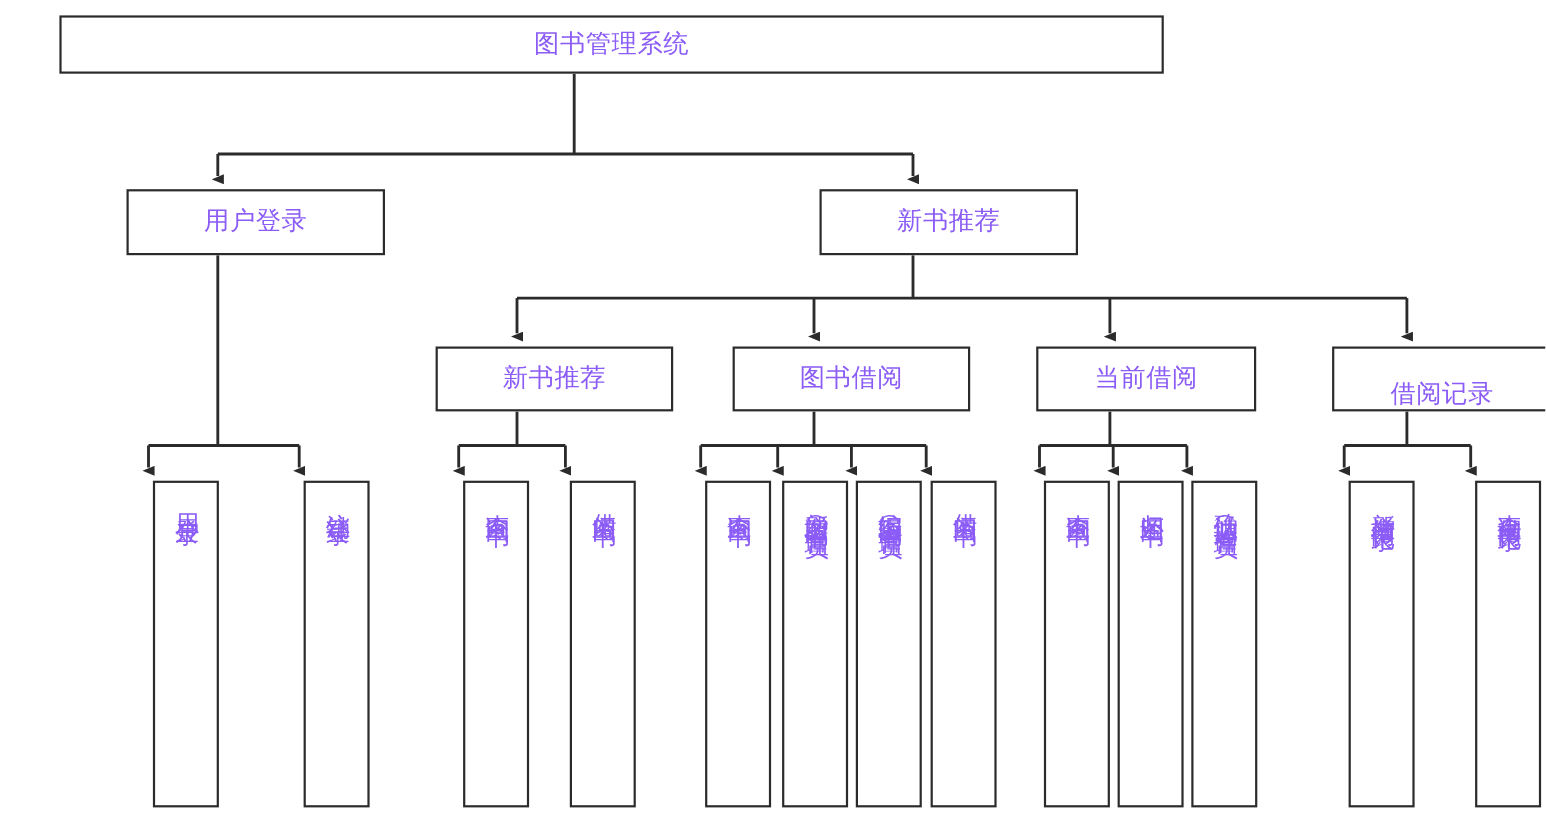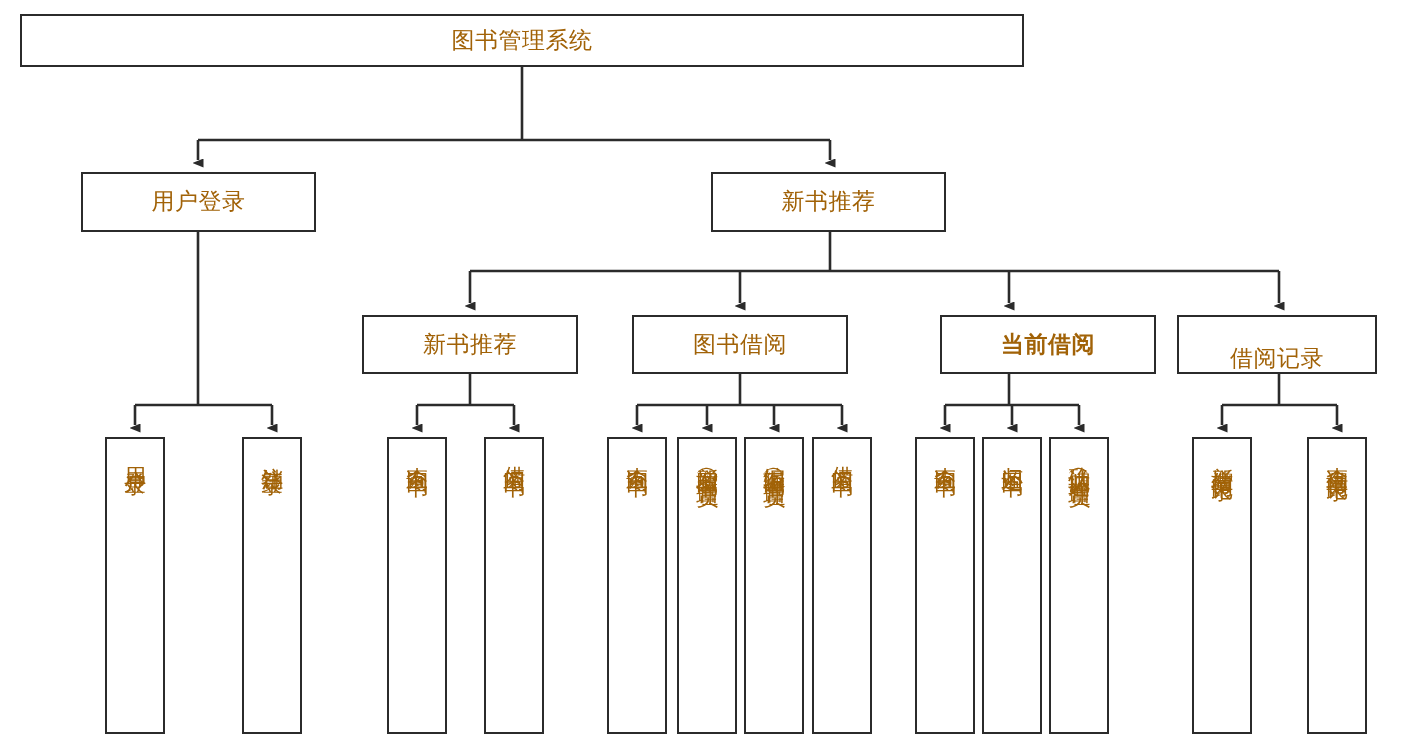--- a/index.html
+++ b/index.html
@@ -27,21 +27,22 @@
     pointer-events: none;
   }
   .node {
     position: absolute;
     box-sizing: border-box;
     background: #ffffff;
     border: 2.5px solid #2b2b2b;
     display: flex;
     align-items: center;
     justify-content: center;
-    color: #a16207;
+    color: #8b5cf6;
+    margin-left: 34px;
   }
   .node-label {
     display: block;
     text-align: center;
     line-height: 1.18;
     white-space: nowrap;
   }
   
   .node.h .node-label {
     font-size: 23px;
@@ -137,21 +138,21 @@
   <div class="node h" style="left:711px; top:172px; width:235px; height:60px;">
     <span class="node-label">新书推荐</span>
   </div>
 
   <div class="node h" style="left:632px; top:315px; width:216px; height:59px;">
     <span class="node-label">图书借阅</span>
   </div>
   <div class="node h" style="left:362px; top:315px; width:216px; height:59px;">
     <span class="node-label">新书推荐</span>
   </div>
-  <div class="node h" style="left:940px; top:315px; width:216px; height:59px;font-weight:bold;">
+  <div class="node h" style="left:908px; top:315px; width:200px; height:59px;">
     <span class="node-label">当前借阅</span>
   </div>
   <div class="node h" style="left:1177px; top:315px; width:200px; height:59px;align-items:flex-end;">
     <span class="node-label">借阅记录</span>
   </div>
 
   <div class="node v" style="left:105px; top:437px; width:60px; height:297px; justify-content:center;">
     <span class="node-label">用户登录</span>
   </div>
   <div class="node v" style="left:242px; top:437px; width:60px; height:297px; justify-content:center;">

